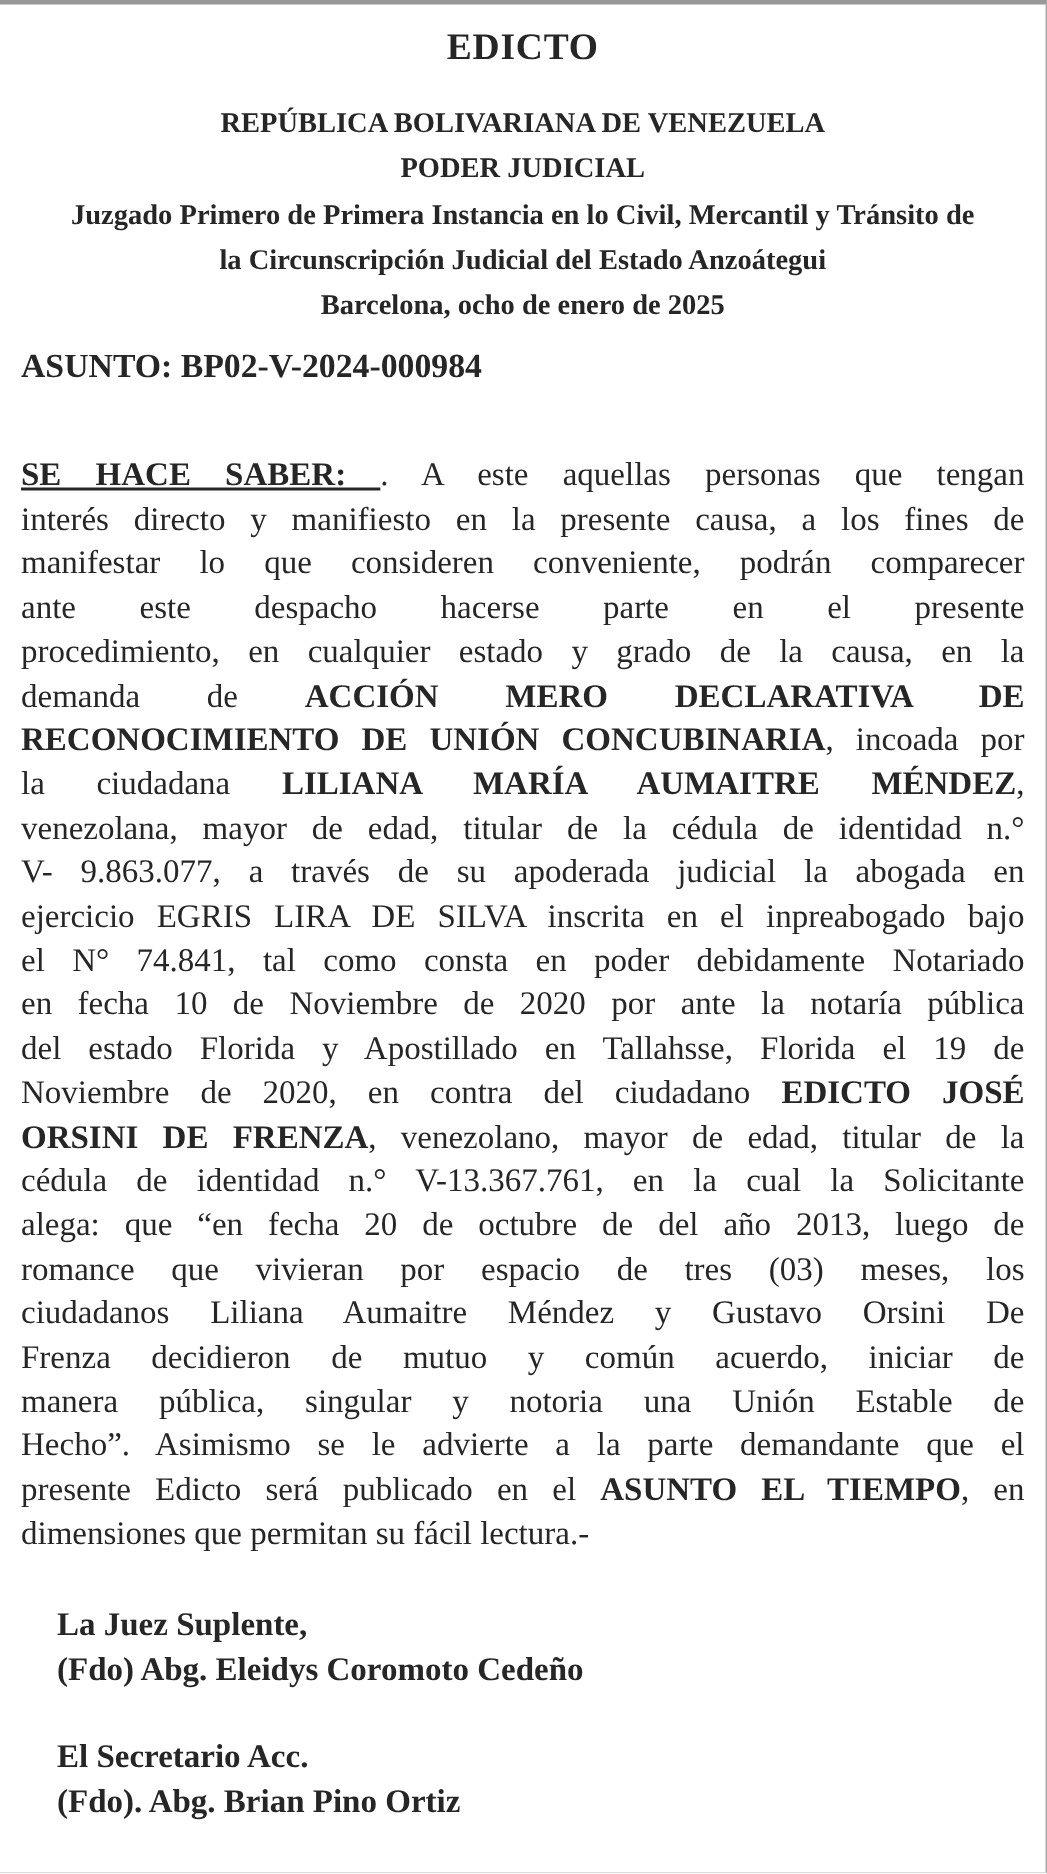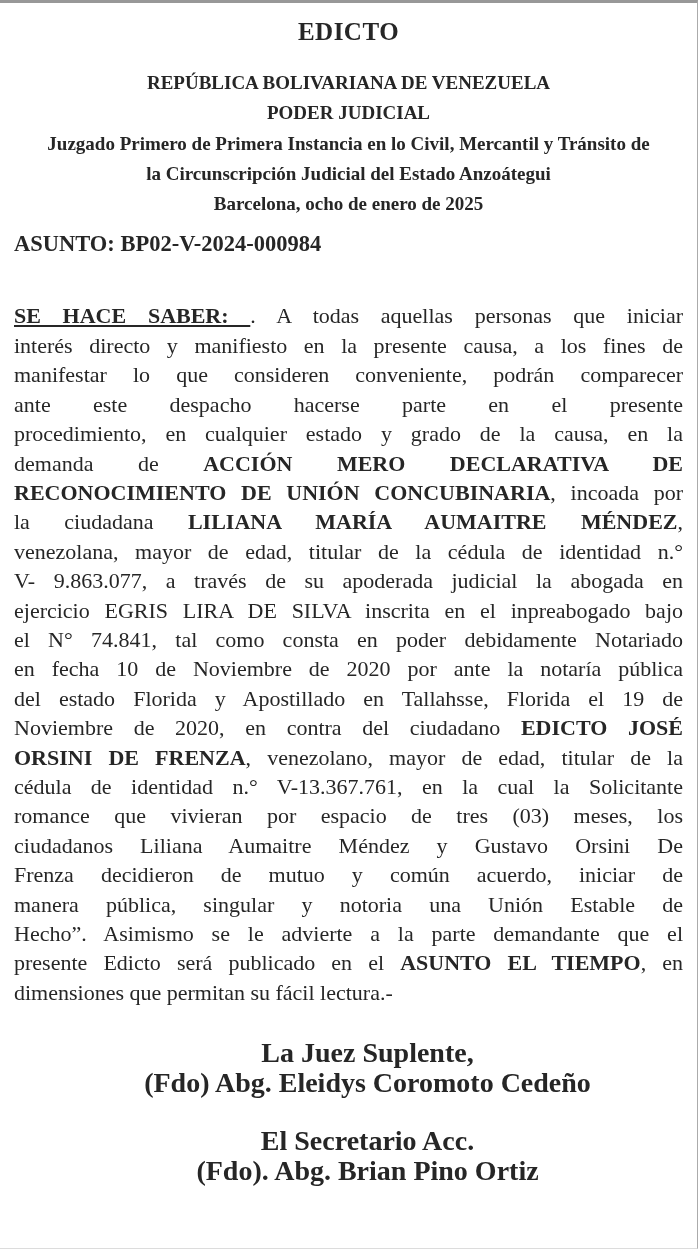--- a/index.html
+++ b/index.html
@@ -49,22 +49,22 @@
     font-size: 22px;
     line-height: 29.4px;
   }
   .bl {
     text-align: justify;
     text-align-last: justify;
     white-space: normal;
   }
   .bl-last { text-align-last: left; }
   .sig {
-    text-align: center;
-    font-size: 28px;
+    text-align: left;
+    font-size: 22px;
     font-weight: 700;
     line-height: 30px;
     margin-left: 38px;
   }
   .sig-judge { margin-top: 31px; }
   .sig-secretary { margin-top: 28px; }
 </style>
 </head>
 <body>
 
@@ -76,37 +76,38 @@
     <div>REPÚBLICA BOLIVARIANA DE VENEZUELA</div>
     <div>PODER JUDICIAL</div>
     <div>Juzgado Primero de Primera Instancia en lo Civil, Mercantil y Tránsito de</div>
     <div>la Circunscripción Judicial del Estado Anzoátegui</div>
     <div>Barcelona, ocho de enero de 2025</div>
   </div>
 
   <div class="asunto">ASUNTO: BP02-V-2024-000984</div>
 
   <div class="body-text">
-    <div class="bl"><span style="font-weight: 700; text-decoration: underline;">SE HACE SABER: </span><span>. A todas aquellas personas que iniciar</span></div>
+    <div class="bl"><span style="font-weight: 700; text-decoration: underline;">SE HACE SABER: </span><span>. A este aquellas personas que tengan</span></div>
     <div class="bl"><span>interés directo y manifiesto en la presente causa, a los fines de</span></div>
     <div class="bl"><span>manifestar lo que consideren conveniente, podrán comparecer</span></div>
     <div class="bl"><span>ante este despacho hacerse parte en el presente</span></div>
     <div class="bl"><span>procedimiento, en cualquier estado y grado de la causa, en la</span></div>
     <div class="bl"><span>demanda de </span><span style="font-weight: 700;">ACCIÓN MERO DECLARATIVA DE</span></div>
     <div class="bl"><span style="font-weight: 700;">RECONOCIMIENTO DE UNIÓN CONCUBINARIA</span><span>, incoada por</span></div>
     <div class="bl"><span>la ciudadana </span><span style="font-weight: 700;">LILIANA MARÍA AUMAITRE MÉNDEZ</span><span>,</span></div>
     <div class="bl"><span>venezolana, mayor de edad, titular de la cédula de identidad n.°</span></div>
     <div class="bl"><span>V- 9.863.077, a través de su apoderada judicial la abogada en</span></div>
     <div class="bl"><span>ejercicio EGRIS LIRA DE SILVA inscrita en el inpreabogado bajo</span></div>
     <div class="bl"><span>el N° 74.841, tal como consta en poder debidamente Notariado</span></div>
     <div class="bl"><span>en fecha 10 de Noviembre de 2020 por ante la notaría pública</span></div>
     <div class="bl"><span>del estado Florida y Apostillado en Tallahsse, Florida el 19 de</span></div>
     <div class="bl"><span>Noviembre de 2020, en contra del ciudadano </span><span style="font-weight: 700;">EDICTO JOSÉ</span></div>
     <div class="bl"><span style="font-weight: 700;">ORSINI DE FRENZA</span><span>, venezolano, mayor de edad, titular de la</span></div>
     <div class="bl"><span>cédula de identidad n.° V-13.367.761, en la cual la Solicitante</span></div>
+    <div class="bl"><span>alega: que “en fecha 20 de octubre de del año 2013, luego de</span></div>
     <div class="bl"><span>romance que vivieran por espacio de tres (03) meses, los</span></div>
     <div class="bl"><span>ciudadanos Liliana Aumaitre Méndez y Gustavo Orsini De</span></div>
     <div class="bl"><span>Frenza decidieron de mutuo y común acuerdo, iniciar de</span></div>
     <div class="bl"><span>manera pública, singular y notoria una Unión Estable de</span></div>
     <div class="bl"><span>Hecho”. Asimismo se le advierte a la parte demandante que el</span></div>
     <div class="bl"><span>presente Edicto será publicado en el </span><span style="font-weight: 700;">ASUNTO EL TIEMPO</span><span>, en</span></div>
     <div class="bl bl-last"><span>dimensiones que permitan su fácil lectura.-</span></div>
   </div>
 
   <div class="sig sig-judge">

